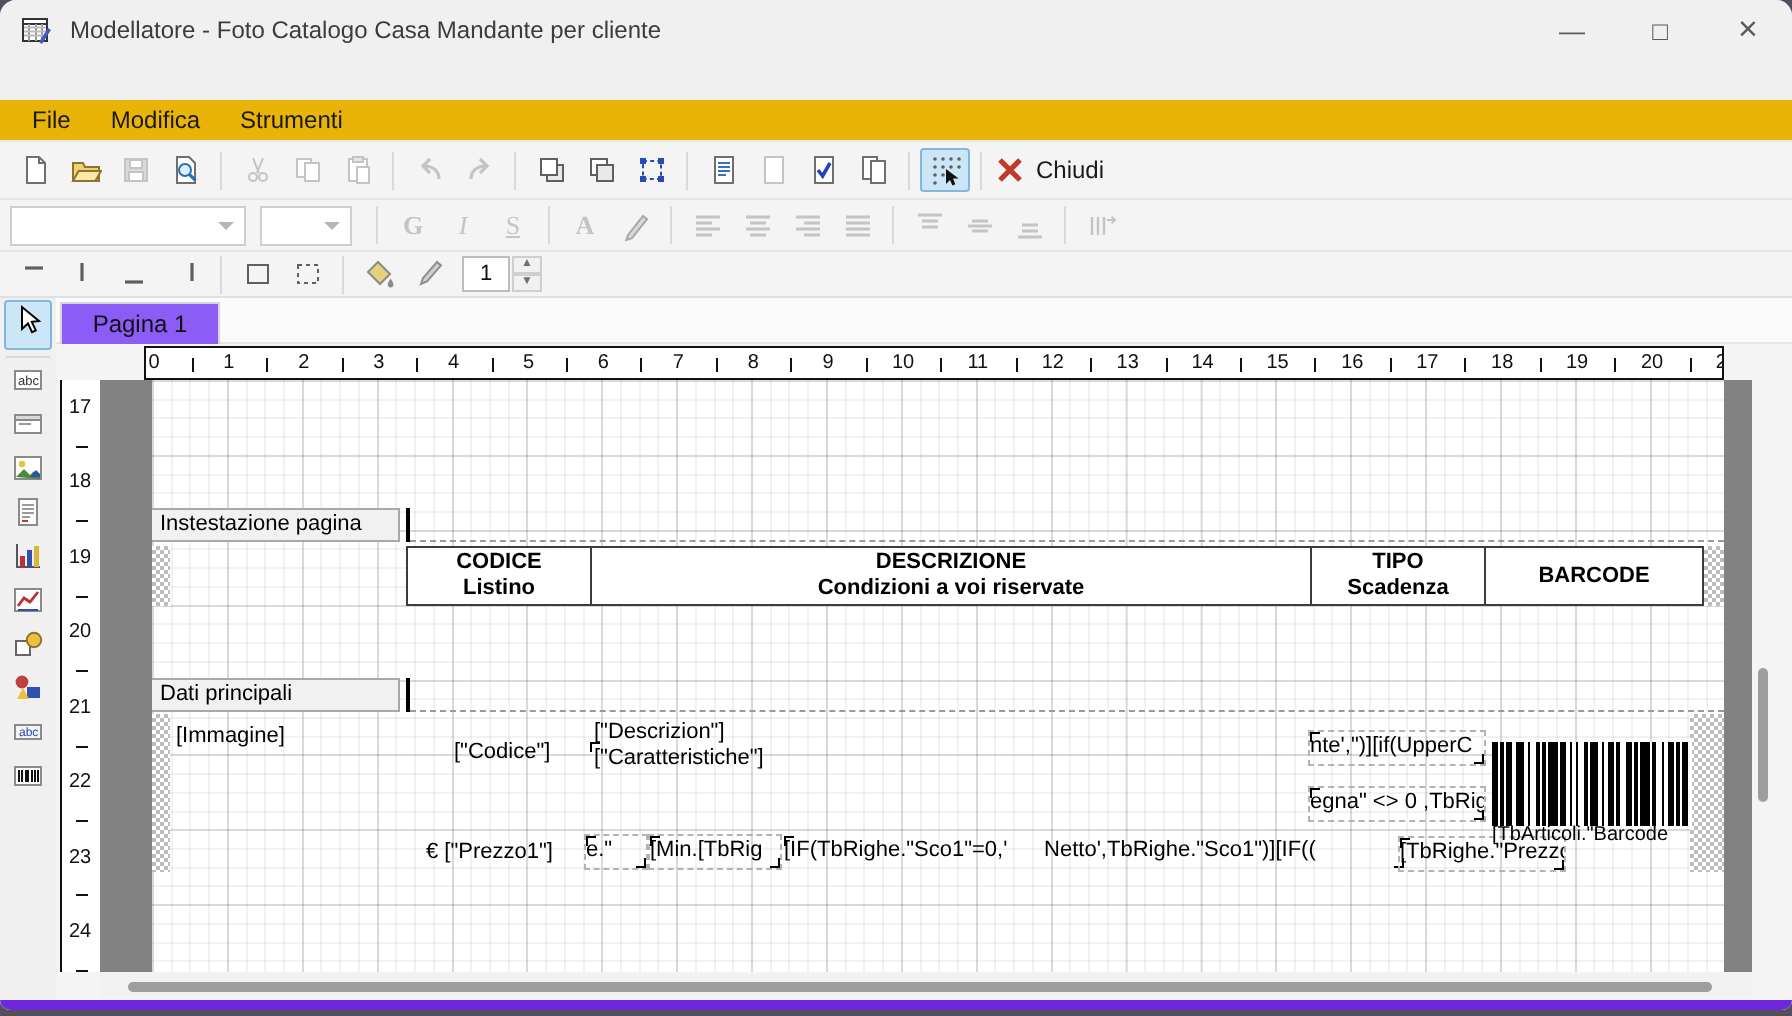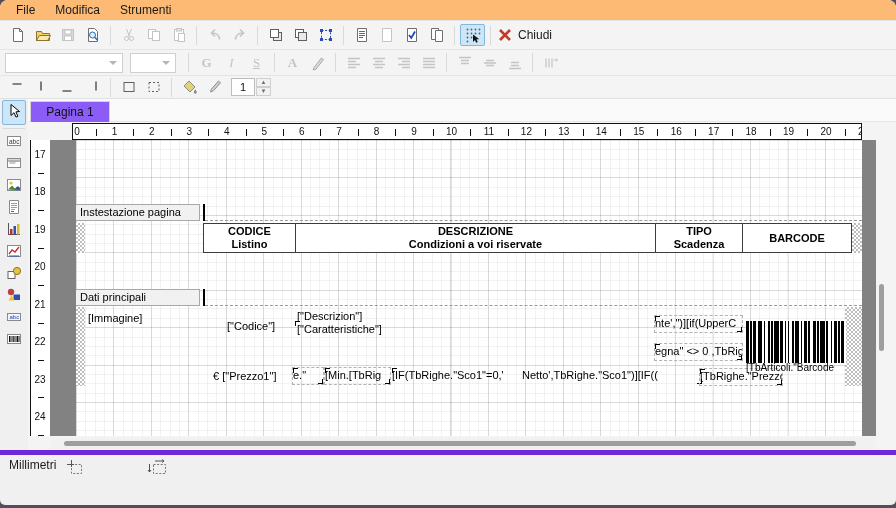--- a/index.html
+++ b/index.html
@@ -9,21 +9,21 @@
 
   
   .titlebar{height:30px;display:flex;align-items:center;background:#f0f0f0;}
   .title-icon{width:16px;height:16px;margin-left:10px;flex:0 0 auto;}
   .title-text{margin-left:9px;font-size:12px;color:#3c3c3c;white-space:nowrap;}
   .win-controls{margin-left:auto;display:flex;height:100%;}
   .win-btn{width:44px;height:100%;display:flex;align-items:center;justify-content:center;color:#5a5a5a;font-size:13px;}
   .win-btn.close{font-size:17px;}
 
   
-  .menubar{height:20px;display:flex;align-items:center;background:#fdba74;font-size:12px;color:#1a1a1a;padding-left:6px;}
+  .menubar{height:20px;display:flex;align-items:center;background:#eab308;font-size:12px;color:#1a1a1a;padding-left:6px;margin-top:20px;}
   .menu-item{padding:2px 10px 3px 10px;}
 
   
   .toolbar{display:flex;align-items:center;background:#f4f4f4;border-top:1px solid #e5e5e5;padding-left:5px;}
   #toolbar-main{height:29px;}
   #toolbar-format{height:26px;}
   #toolbar-draw{height:23px;}
   .tbbtn{min-width:25px;height:22px;display:flex;align-items:center;justify-content:center;border:1px solid transparent;border-radius:2px;color:#5f5f5f;flex:0 0 auto;}
   .tbbtn.disabled{color:#c4c4c4;}
   .tbbtn.active{background:#cde6f7;border-color:#84b7dc;}
@@ -121,20 +121,37 @@
   .status-unit{margin-left:9px;}
   .status-ind{position:absolute;top:4px;}
   #pos-indicator{left:66px;}
   #size-indicator{left:146px;}
 </style>
 </head>
 <body>
 
 <div class="window">
 
+  <div class="titlebar">
+    <span class="title-icon">
+      <svg width="16" height="16" viewBox="0 0 16 16">
+          <rect x="1.5" y="2.5" width="12" height="11" fill="#fff" stroke="#333"></rect>
+          <path d="M1.5 5h12" stroke="#333"></path>
+          <path d="M4.5 5v8.5M8 5v8.5M11 5v8.5" stroke="#999"></path>
+          <path d="M2 6.8h11M2 8.8h11M2 10.8h11" stroke="#bbb"></path>
+          <path d="M9.5 14l4.5-7 1.5 1-4.5 7z" fill="#3a5fc0"></path>
+        </svg>
+    </span>
+    <span class="title-text">Modellatore - Foto Catalogo Casa Mandante per cliente</span>
+    <span class="win-controls">
+      <span class="win-btn">—</span>
+      <span class="win-btn">□</span>
+      <span class="win-btn close">×</span>
+    </span>
+  </div>
 
   <div class="menubar" id="menubar">
       <div class="menu-item">File</div>
       <div class="menu-item">Modifica</div>
       <div class="menu-item">Strumenti</div>
     </div>
 
   <div class="toolbar" id="toolbar-main">
       <div class="tbbtn">
         <span class="tbicon">

